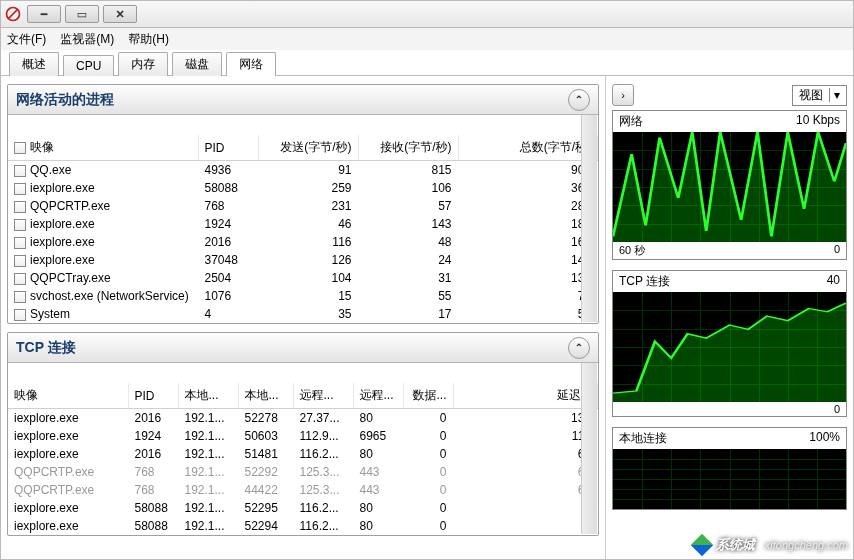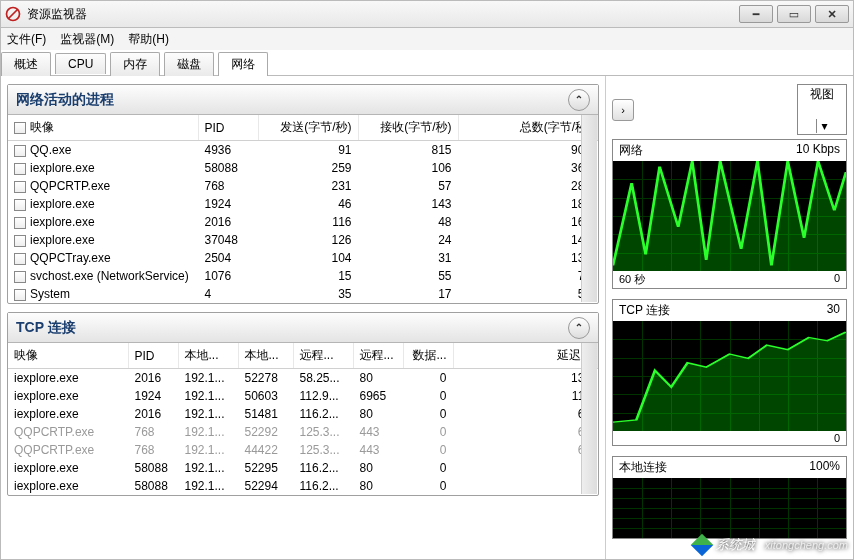--- a/index.html
+++ b/index.html
@@ -12,80 +12,79 @@
 .titlebar .title { flex: 1; }
 .win-btns { display:flex; gap:4px; }
 .win-btn { width:34px; height:18px; border:1px solid #999; background:linear-gradient(#f0f0f0,#d8d8d8); border-radius:2px; display:flex; align-items:center; justify-content:center; font-size:11px; color:#333; cursor:default; }
 .win-btn.close { font-weight:bold; }
 
 
 .menubar { height:22px; background:#f4f4f4; border-left:1px solid #bbb; border-right:1px solid #bbb; display:flex; align-items:center; padding:0 6px; font-size:12px; gap:14px; }
 .menu-item { cursor:default; }
 
 
-.tabbar { height:26px; background:#fff; border:1px solid #bbb; border-top:none; display:flex; align-items:center; padding:0 0; gap:4px; }
+.tabbar { height:26px; background:#fff; border:1px solid #bbb; border-top:none; display:flex; align-items:flex-end; padding:0 8px; gap:4px; }
 .tab { padding:3px 12px; border:1px solid #aaa; border-bottom:none; background:linear-gradient(#fdfdfd,#eaeaea); font-size:12px; cursor:default; border-radius:2px 2px 0 0; position:relative; top:1px; }
 .tab.active { background:#fff; font-weight:normal; z-index:2; }
 
 
 .main { display:flex; height:calc(560px - 28px - 22px - 26px); border-left:1px solid #bbb; border-right:1px solid #bbb; border-bottom:1px solid #bbb; }
 .left { width:604px; padding:8px 6px; overflow:hidden; }
 .right { flex:1; width:250px; padding:8px 6px; border-left:1px solid #ccc; overflow:hidden; }
 
 
 .panel { border:1px solid #a0a0a0; border-radius:2px; margin-bottom:8px; background:#fff; }
 .panel-header { height:30px; background:linear-gradient(#fdfdfd,#e4e4e4); border-bottom:1px solid #b5b5b5; display:flex; align-items:center; padding:0 8px; font-size:14px; font-weight:bold; color:#1a3e6e; position:relative; }
 .panel-header .fill { flex:1; }
 .panel-header .legend { font-size:11px; font-weight:normal; color:#222; display:flex; align-items:center; gap:6px; margin-right:18px; }
 .legend-box { width:12px; height:12px; display:inline-block; }
 .panel-toggle { width:22px; height:22px; border:1px solid #999; border-radius:11px; background:linear-gradient(#fff,#ddd); display:flex; align-items:center; justify-content:center; font-size:10px; color:#333; cursor:default; }
 
 
-table { width:100%; border-collapse:collapse; font-size:12px; }
+table { width:100%; border-collapse:collapse; font-size:12px;margin-top:20px; }
 th { text-align:left; padding:4px 6px; background:#fff; border-bottom:1px solid #d0d0d0; border-right:1px solid #e8e8e8; font-weight:normal; color:#000; white-space:nowrap; }
 th.num, td.num { text-align:right; }
 td { padding:2px 6px; border-right:1px solid transparent; white-space:nowrap; }
 tr.dim td { color:#9a9a9a; }
 .chk { display:inline-block; width:12px; height:12px; border:1px solid #888; background:linear-gradient(#fff,#eee); margin-right:4px; vertical-align:middle; }
 
 
 .chart-head { display:flex; align-items:center; gap:8px; margin-bottom:4px; }
 .nav-btn { width:22px; height:22px; border:1px solid #999; background:linear-gradient(#fff,#e0e0e0); border-radius:3px; display:flex; align-items:center; justify-content:center; font-size:11px; cursor:default; }
-.view-sel { border:1px solid #888; background:#fff; font-size:12px; padding:1px 12px; display:flex; align-items:center; gap:16px;flex-direction:column; }
+.view-sel { border:1px solid #888; background:#fff; font-size:12px; padding:1px 6px; display:flex; align-items:center; gap:6px; }
 .view-sel .dd { border-left:1px solid #888; padding-left:4px; }
 .chart-block { border:1px solid #888; margin-bottom:10px; }
 .chart-title { display:flex; justify-content:space-between; padding:2px 6px; font-size:12px; background:#fff; }
 .chart-body { height:110px; background:#000; position:relative; overflow:hidden; }
 .chart-footer { display:flex; justify-content:space-between; padding:1px 6px; font-size:11px; background:#fff; }
 .grid-line { position:absolute; background:#003300; }
 .grid-h { left:0; right:0; height:1px; }
 .grid-v { top:0; bottom:0; width:1px; }
 .chart-svg { position:absolute; inset:0; width:100%; height:100%; }
 
 
 .watermark { position:absolute; right:6px; bottom:6px; display:flex; align-items:center; gap:6px; font-size:13px; color:#fff; font-style:italic; pointer-events:none; text-shadow:0 0 4px #000; }
 .wm-diamond { width:16px; height:16px; transform:rotate(45deg); display:inline-block; }
 .wm-diamond::before { content:""; position:absolute; width:16px; height:16px; background:linear-gradient(135deg,#3fb24a 0 50%,#0a66d6 50% 100%); }
-.wm-txt { font-weight:normal; font-family: "SimHei","Microsoft YaHei"; }
+.wm-txt { font-weight:bold; font-family: "SimHei","Microsoft YaHei"; }
 .wm-url { font-size:11px; color:#eee; margin-left:4px; }
 
 .scrollbar-stub { position:absolute; right:1px; top:30px; bottom:1px; width:16px; background:linear-gradient(to right,#eee,#ddd); border-left:1px solid #ccc; }
 .panel.pos-rel { position:relative; }
 </style>
 </head>
 <body>
 
 <div class="titlebar">
   <span class="icon app-icon">
     <svg viewBox="0 0 16 16">
         <circle cx="8" cy="8" r="6.5" fill="none" stroke="#c02020" stroke-width="1.7"></circle>
         <line x1="3.5" y1="12.5" x2="12.5" y2="3.5" stroke="#c02020" stroke-width="1.7"></line>
       </svg>
   </span>
-  <span class="title">资源监视器</span>
   <div class="win-btns">
     <div class="win-btn">━</div>
     <div class="win-btn">▭</div>
     <div class="win-btn close">✕</div>
   </div>
 </div>
 
 <div class="menubar">
   <span class="menu-item">文件(F)</span>
   <span class="menu-item">监视器(M)</span>
@@ -208,21 +207,21 @@
           <th class="num" style="width:50px">数据...</th>
           <th class="num">延迟...</th>
         </tr>
           </thead>
         <tbody id="tcp-body">
             <tr class="row">
               <td>iexplore.exe</td>
               <td>2016</td>
               <td>192.1...</td>
               <td>52278</td>
-              <td>58.25...</td>
+              <td>27.37...</td>
               <td>80</td>
               <td class="num">0</td>
               <td class="num">130</td>
             </tr>
             <tr class="row">
               <td>iexplore.exe</td>
               <td>1924</td>
               <td>192.1...</td>
               <td>50603</td>
               <td>112.9...</td>
@@ -321,21 +320,21 @@
         </div>
       <div class="chart-footer">
           <span>60 秒</span>
           <span>0</span>
         </div>
     </div>
 
     <div class="chart-block">
       <div class="chart-title">
           <span>TCP 连接</span>
-          <span>30</span>
+          <span>40</span>
         </div>
       <div class="chart-body" id="cb2">
           <div class="grid-line grid-h" style="top: 16.6667%;"></div>
           <div class="grid-line grid-h" style="top: 33.3333%;"></div>
           <div class="grid-line grid-h" style="top: 50%;"></div>
           <div class="grid-line grid-h" style="top: 66.6667%;"></div>
           <div class="grid-line grid-h" style="top: 83.3333%;"></div>
           <div class="grid-line grid-v" style="left: 12.5%;"></div>
           <div class="grid-line grid-v" style="left: 25%;"></div>
           <div class="grid-line grid-v" style="left: 37.5%;"></div>

